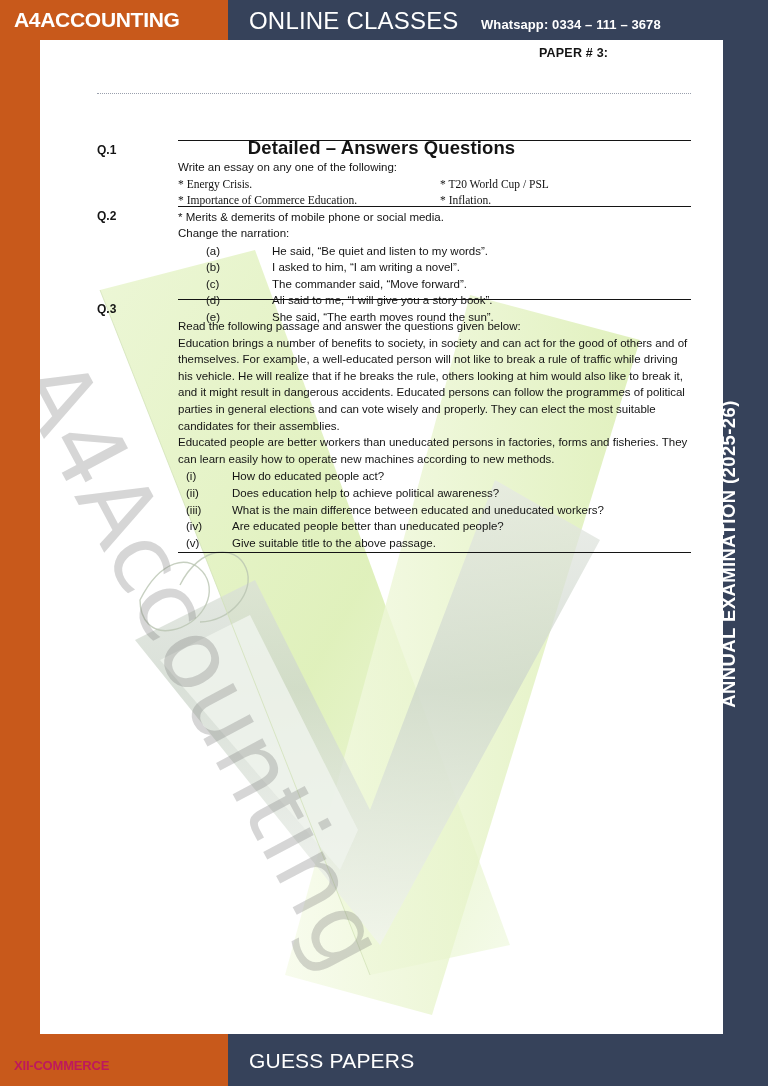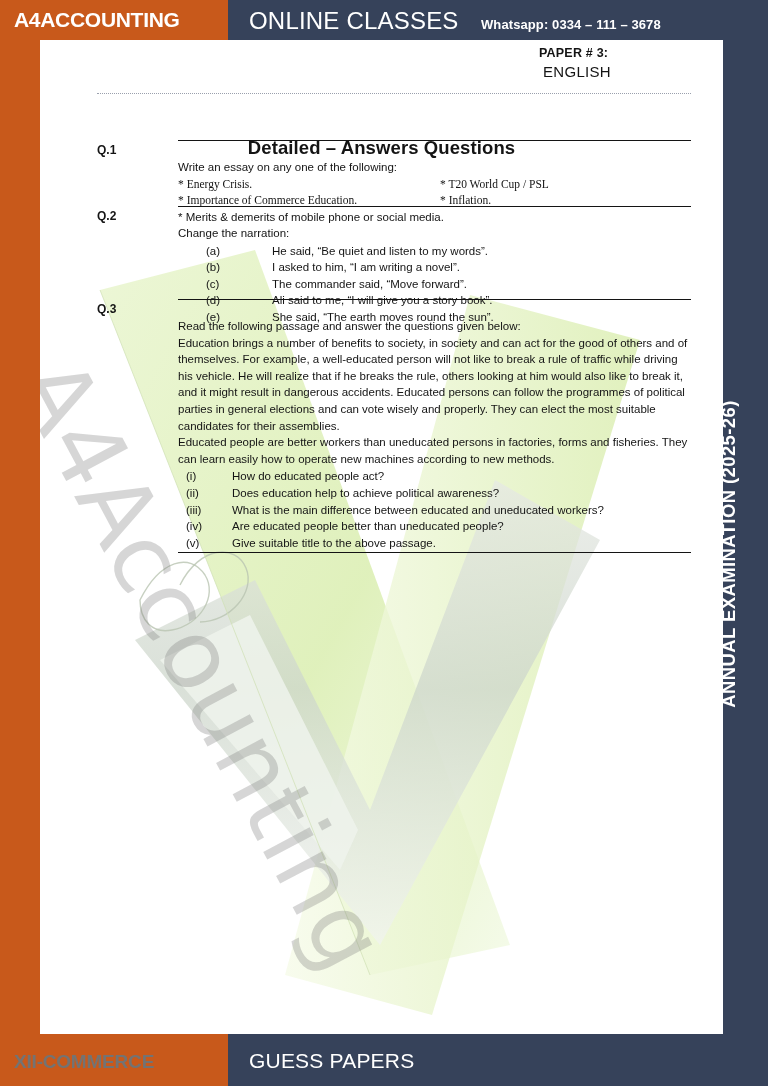--- a/index.html
+++ b/index.html
@@ -74,22 +74,22 @@
     position: absolute; left: 481px; top: 17px;
     color: #ffffff;
     font-size: 13px;
     font-weight: 700;
     letter-spacing: 0.1px;
     z-index: 4;
     white-space: nowrap;
   }
   .footer-left {
     position: absolute; left: 14px; bottom: 13px;
-    color: #737373;
-    font-size: 19px;
+    color: #be185d;
+    font-size: 13px;
     font-weight: 700;
     letter-spacing: -0.2px;
     z-index: 4;
     white-space: nowrap;
   }
   .footer-right {
     position: absolute; left: 249px; bottom: 13px;
     color: #ffffff;
     font-size: 21px;
     font-weight: 400;
@@ -264,21 +264,20 @@
         <path d="M140,545 C160,505 196,504 206,528 C216,552 190,582 160,582" fill="none" stroke="#b9c4b2" stroke-width="1.4" opacity="0.8"></path>
         <path d="M60,250 L330,935" stroke="#cfe0b4" stroke-width="1" fill="none" opacity="0.7"></path>
       </svg>
       <div class="wm-text">A4Accounting</div>
     </div>
 
     <div class="content">
 
       <div class="paper-head">
         <div class="paper-no">PAPER # 3:</div>
-        <div class="paper-subject">ENGLISH</div>
       </div>
 
       <div class="dotted-rule"></div>
 
       <div class="doc-title">Detailed – Answers Questions</div>
 
       <div class="qblock" style="top:100px;">
         <div class="qlabel" style="top:3px;">Q.1</div>
         <div class="qbody rule-top">
           <div>Write an essay on any one of the following:</div>

